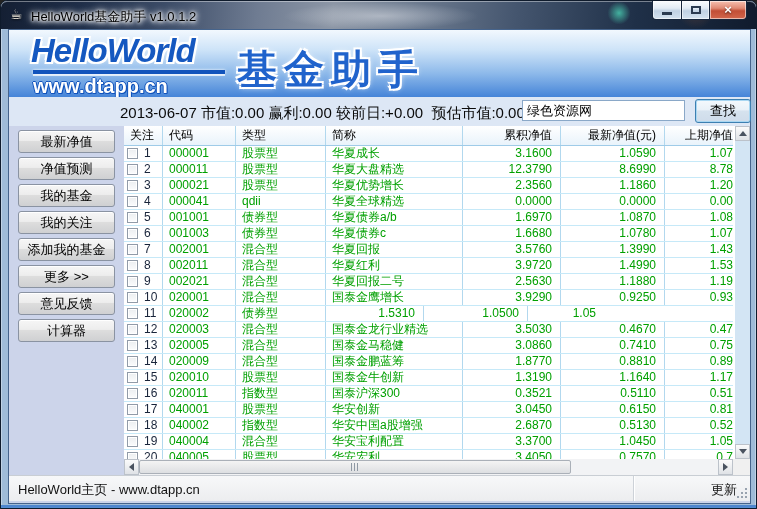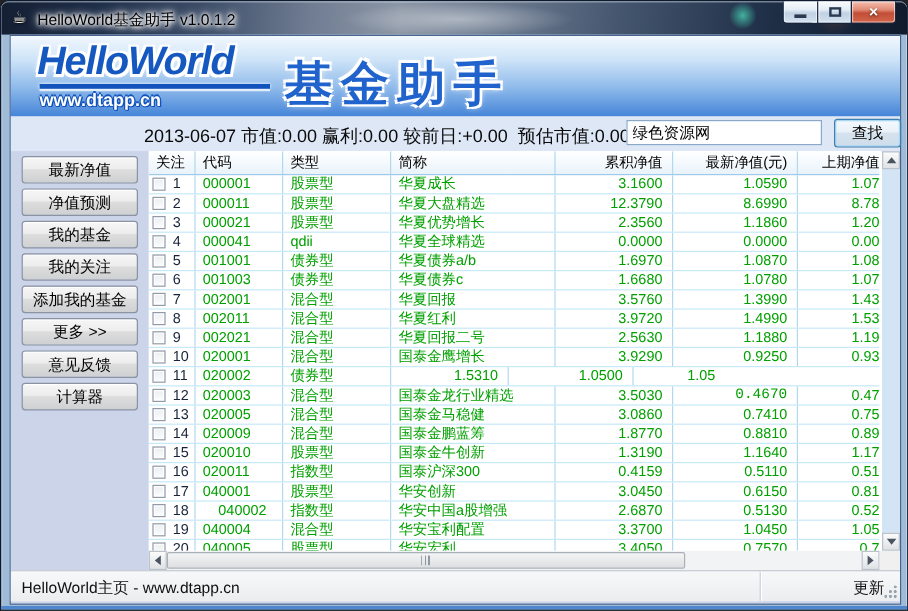--- a/index.html
+++ b/index.html
@@ -41,21 +41,21 @@
   .client { position:absolute; left:7px; top:28px; width:743px; height:475px; border:1px solid #46648c;
     background:#ccd4ea; }
 
   
   .banner { position:relative; width:741px; height:67px; overflow:hidden;
     background:linear-gradient(180deg,#f2f8fe 0%,#cde3f8 30%,#8db9ea 65%,#4584d8 100%); }
   .logo-block { position:absolute; left:22px; top:2px; }
   .logo-text { font-size:33px; font-weight:bold; font-style:italic; color:#1558c0; letter-spacing:-1px;
     text-shadow:-2px -2px 0 #fff,2px -2px 0 #fff,-2px 2px 0 #fff,2px 2px 0 #fff,0 0 5px #fff; }
   .logo-underline { width:192px; height:4px; background:#1254bc; margin:0 0 1px 2px; box-shadow:0 0 3px #fff, 0 2px 0 rgba(255,255,255,.7); }
-  .logo-url { font-size:15px; font-weight:bold; color:#fff; margin-left:2px;
+  .logo-url { font-size:20px; font-weight:bold; color:#fff; margin-left:2px;
     text-shadow:-1px 0 0 #1254bc,1px 0 0 #1254bc,0 -1px 0 #1254bc,0 1px 0 #1254bc,1px 1px 0 #1254bc; }
   .app-title { position:absolute; left:228px; top:12px; font-size:40px; font-weight:bold; color:#2063cc; letter-spacing:7px;
     text-shadow:-2px -2px 0 #fff,2px -2px 0 #fff,-2px 2px 0 #fff,2px 2px 0 #fff,0 0 6px #fff; white-space:nowrap; }
 
   
   .infobar { position:relative; width:741px; height:29px; background:#dde7f5; }
   .summary { position:absolute; left:111px; top:7px; font-size:15px; color:#0a0a0a; white-space:pre; }
   .search-input { position:absolute; left:513px; top:3px; width:163px; height:21px; border:1px solid #8aa8c8;
     background:#fff; font-size:13px; padding:0 4px; color:#000; font-family:inherit; }
   .find-btn { position:absolute; left:686px; top:2px; width:56px; height:24px; border:1px solid #3c7fb1; border-radius:3px;
@@ -284,21 +284,21 @@
                 <div class="cell ar" style="width: 98px;">1.5310</div>
                 <div class="cell ar" style="width: 104px;">1.0500</div>
                 <div class="cell ap" style="width: 68px;">1.05</div>
               </div>
               <div class="trow">
                 <div class="cell watch" style="width: 39px;"><span class="checkbox"></span><span class="rownum">12</span></div>
                 <div class="cell al" style="width: 73px;">020003</div>
                 <div class="cell al" style="width: 90px;">混合型</div>
                 <div class="cell al" style="width: 137px;">国泰金龙行业精选</div>
                 <div class="cell ar" style="width: 98px;">3.5030</div>
-                <div class="cell ar" style="width: 104px; font-family: Liberation Mono, monospace;">0.4670</div>
+                <div class="cell ar" style="width: 104px;">0.4670</div>
                 <div class="cell ap" style="width: 68px;">0.47</div>
               </div>
               <div class="trow">
                 <div class="cell watch" style="width: 39px;"><span class="checkbox"></span><span class="rownum">13</span></div>
                 <div class="cell al" style="width: 73px;">020005</div>
                 <div class="cell al" style="width: 90px;">混合型</div>
                 <div class="cell al" style="width: 137px;">国泰金马稳健</div>
                 <div class="cell ar" style="width: 98px;">3.0860</div>
                 <div class="cell ar" style="width: 104px;">0.7410</div>
                 <div class="cell ap" style="width: 68px;">0.75</div>
@@ -319,36 +319,36 @@
                 <div class="cell al" style="width: 137px;">国泰金牛创新</div>
                 <div class="cell ar" style="width: 98px;">1.3190</div>
                 <div class="cell ar" style="width: 104px;">1.1640</div>
                 <div class="cell ap" style="width: 68px;">1.17</div>
               </div>
               <div class="trow">
                 <div class="cell watch" style="width: 39px;"><span class="checkbox"></span><span class="rownum">16</span></div>
                 <div class="cell al" style="width: 73px;">020011</div>
                 <div class="cell al" style="width: 90px;">指数型</div>
                 <div class="cell al" style="width: 137px;">国泰沪深300</div>
-                <div class="cell ar" style="width: 98px;">0.4159</div>
+                <div class="cell ar" style="width: 98px;">0.3521</div>
                 <div class="cell ar" style="width: 104px;">0.5110</div>
                 <div class="cell ap" style="width: 68px;">0.51</div>
               </div>
               <div class="trow">
                 <div class="cell watch" style="width: 39px;"><span class="checkbox"></span><span class="rownum">17</span></div>
                 <div class="cell al" style="width: 73px;">040001</div>
                 <div class="cell al" style="width: 90px;">股票型</div>
                 <div class="cell al" style="width: 137px;">华安创新</div>
                 <div class="cell ar" style="width: 98px;">3.0450</div>
                 <div class="cell ar" style="width: 104px;">0.6150</div>
                 <div class="cell ap" style="width: 68px;">0.81</div>
               </div>
               <div class="trow">
                 <div class="cell watch" style="width: 39px;"><span class="checkbox"></span><span class="rownum">18</span></div>
-                <div class="cell al" style="width: 73px; text-align: center;">040002</div>
+                <div class="cell al" style="width: 73px;">040002</div>
                 <div class="cell al" style="width: 90px;">指数型</div>
                 <div class="cell al" style="width: 137px;">华安中国a股增强</div>
                 <div class="cell ar" style="width: 98px;">2.6870</div>
                 <div class="cell ar" style="width: 104px;">0.5130</div>
                 <div class="cell ap" style="width: 68px;">0.52</div>
               </div>
               <div class="trow">
                 <div class="cell watch" style="width: 39px;"><span class="checkbox"></span><span class="rownum">19</span></div>
                 <div class="cell al" style="width: 73px;">040004</div>
                 <div class="cell al" style="width: 90px;">混合型</div>

